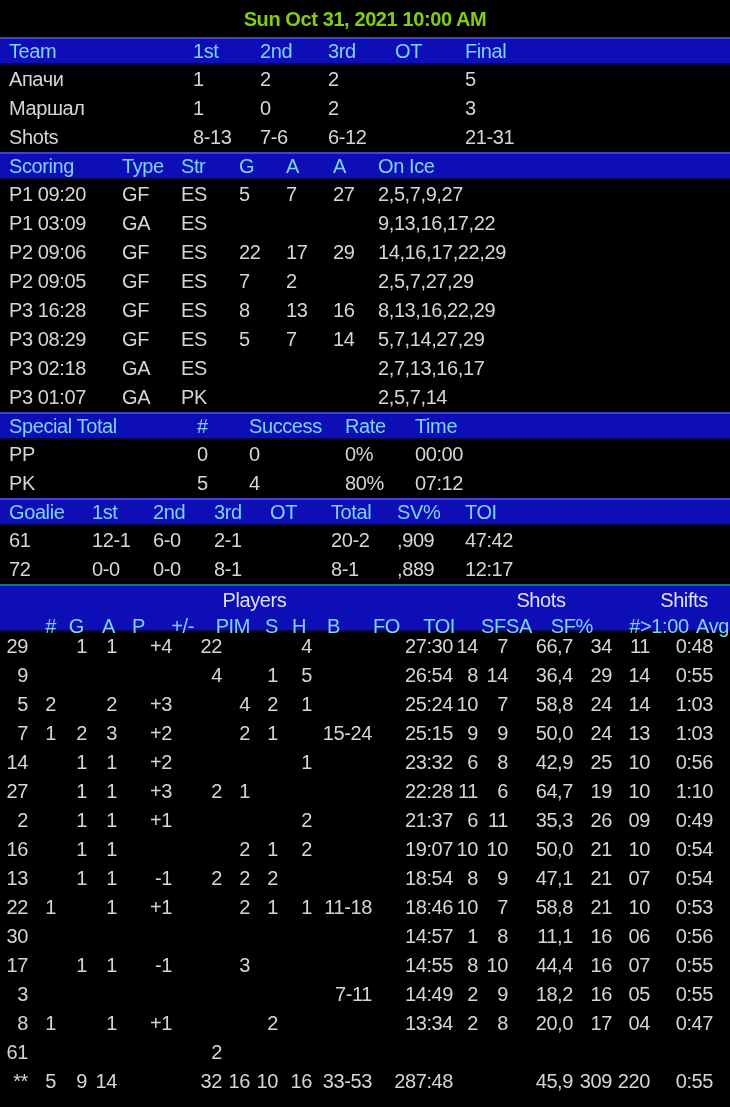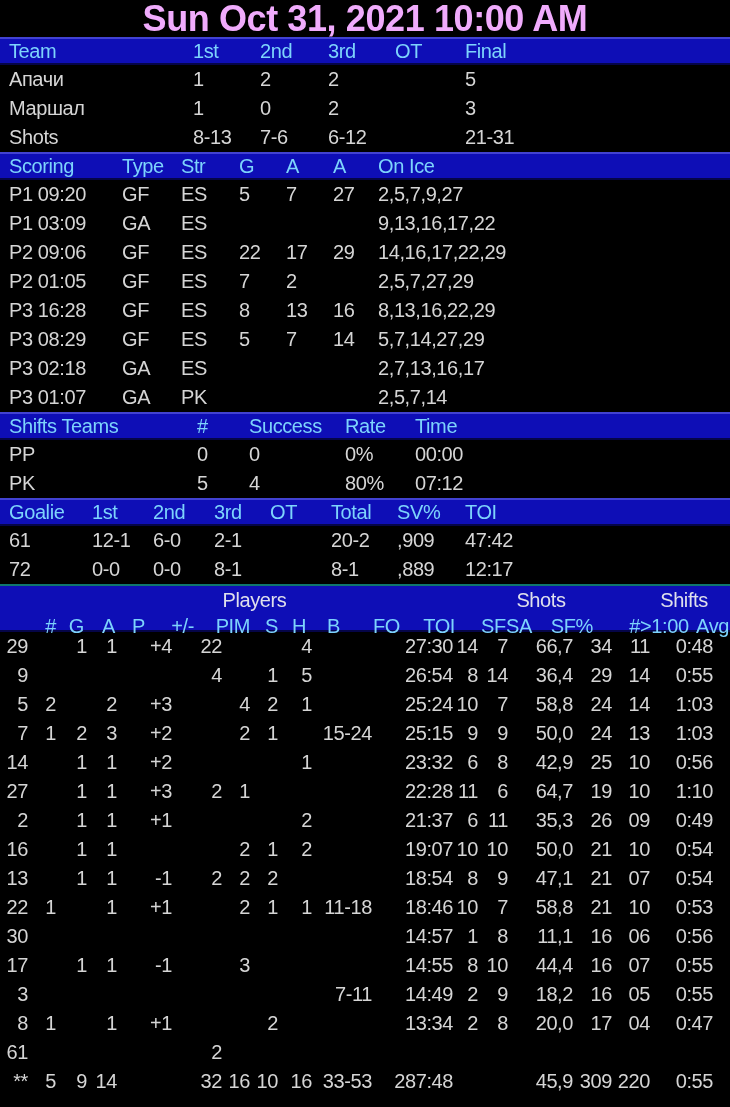--- a/index.html
+++ b/index.html
@@ -5,22 +5,22 @@
   * { box-sizing: border-box; margin: 0; padding: 0; }
   html, body { width: 730px; height: 1107px; background: #000; overflow: hidden; }
   body {
     font-family: "Liberation Sans", sans-serif;
     color: #d5d5d5;
     letter-spacing: -0.4px;
   }
   .title {
     height: 37px; line-height: 38px;
     text-align: center;
-    font-size: 36px; font-weight: bold;
-    color: #f0abfc;
+    font-size: 20px; font-weight: bold;
+    color: #84cc16;
   }
   .trow { display: grid; height: 29px; line-height: 29px; font-size: 20px; white-space: nowrap; }
   .hdr {
     height: 28px; line-height: 24px;
     background: #0e0eb6;
     border-top: 2px solid #4242d2;
     border-bottom: 2px solid #050548;
     color: #7dd3fc;
   }
   .group-bar {
@@ -130,21 +130,21 @@
       <div class="trow left g-scoring">
         <span class="cell">P2 09:06</span>
         <span class="cell">GF</span>
         <span class="cell">ES</span>
         <span class="cell">22</span>
         <span class="cell">17</span>
         <span class="cell">29</span>
         <span class="cell">14,16,17,22,29</span>
       </div>
       <div class="trow left g-scoring">
-        <span class="cell">P2 01:05</span>
+        <span class="cell">P2 09:05</span>
         <span class="cell">GF</span>
         <span class="cell">ES</span>
         <span class="cell">7</span>
         <span class="cell">2</span>
         <span class="cell"></span>
         <span class="cell">2,5,7,27,29</span>
       </div>
       <div class="trow left g-scoring">
         <span class="cell">P3 16:28</span>
         <span class="cell">GF</span>
@@ -179,21 +179,21 @@
         <span class="cell"></span>
         <span class="cell"></span>
         <span class="cell"></span>
         <span class="cell">2,5,7,14</span>
       </div>
     </div>
 </section>
 
 <section>
   <div class="trow hdr left g-special">
-      <span class="cell">Shifts Teams</span>
+      <span class="cell">Special Total</span>
       <span class="cell">#</span>
       <span class="cell">Success</span>
       <span class="cell">Rate</span>
       <span class="cell">Time</span>
     </div>
   <div>
       <div class="trow left g-special">
         <span class="cell">PP</span>
         <span class="cell">0</span>
         <span class="cell">0</span>

